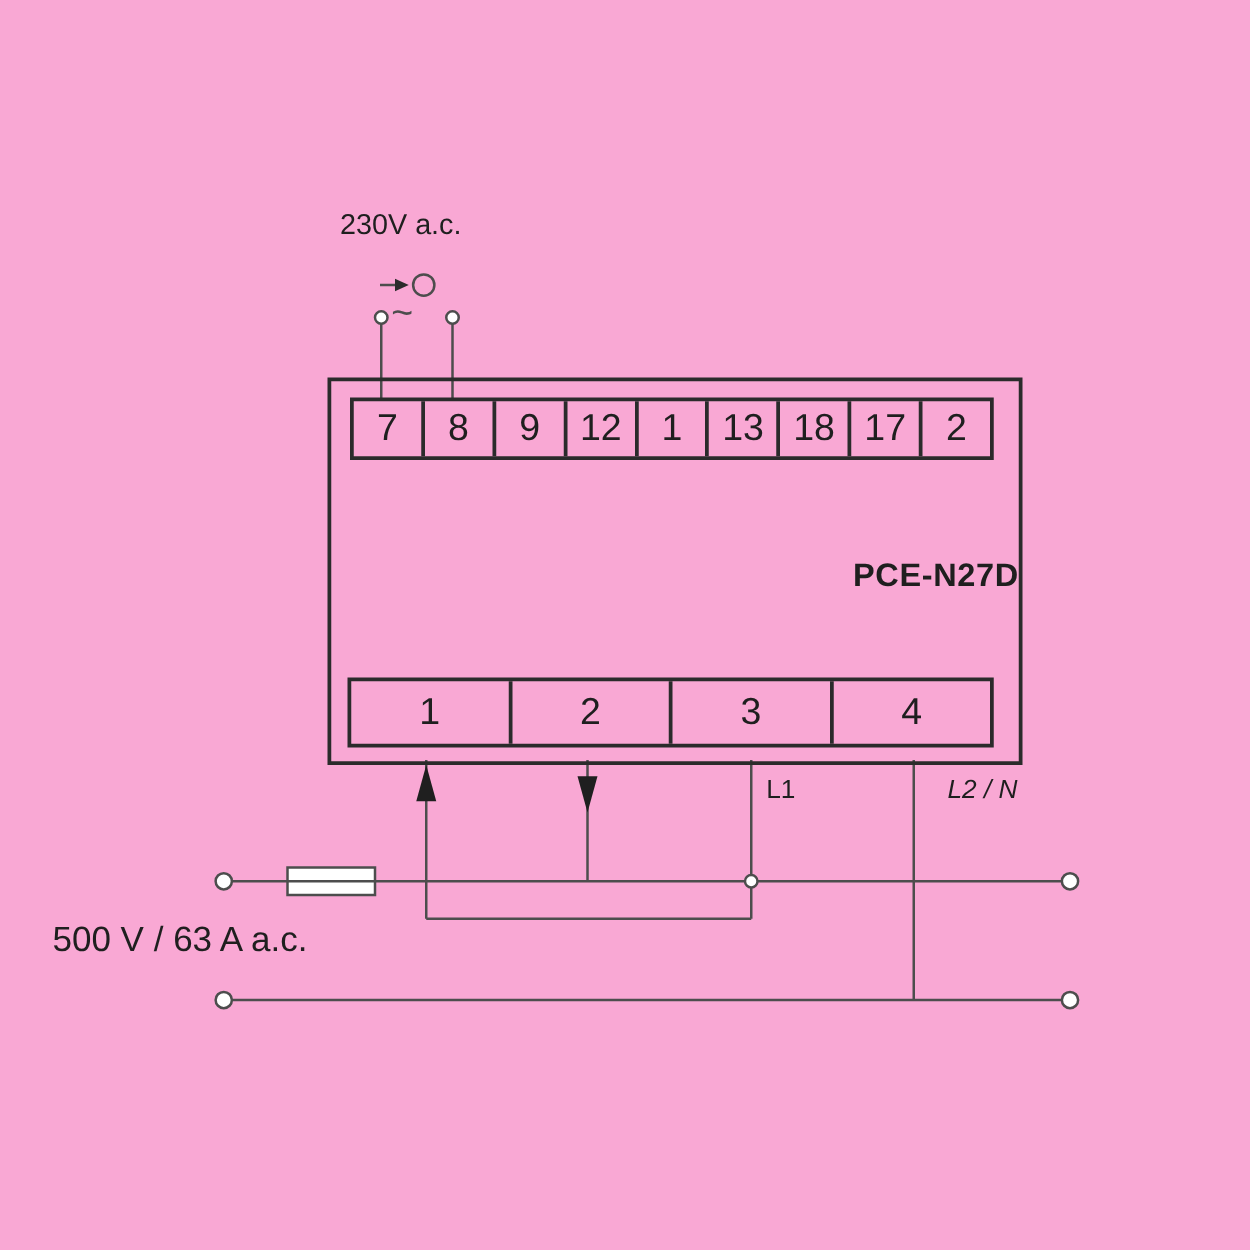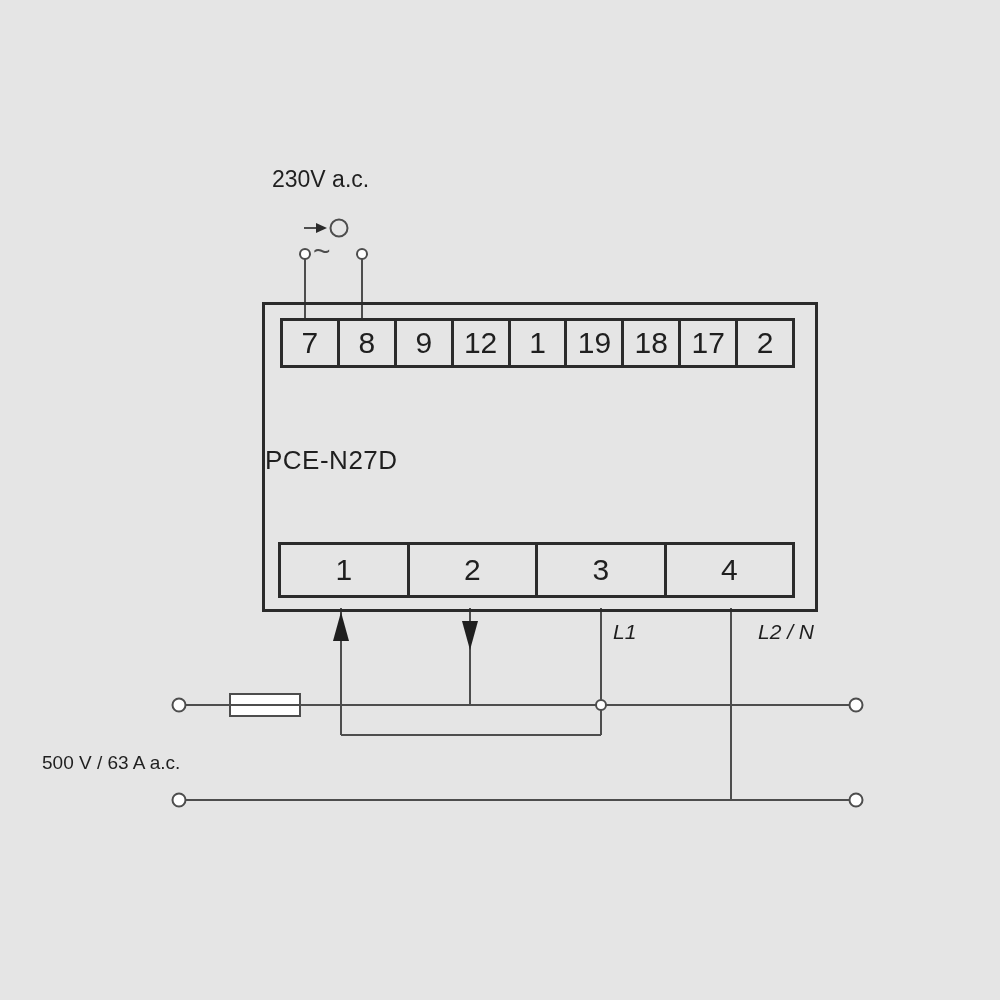--- a/index.html
+++ b/index.html
@@ -3,36 +3,36 @@
 <meta charset="utf-8">
 <style>
   * { margin: 0; padding: 0; box-sizing: border-box; }
   html, body { background: #ffffff; }
   body { font-family: "Liberation Sans", sans-serif; color: #1f1f1f; }
 
   .canvas {
     position: relative;
     width: 1000px;
     height: 1000px;
-    background: #e5e5e5;
+    background: #f9a8d4;
     overflow: hidden;
   }
 
   .wires {
     position: absolute;
     left: 0; top: 0;
     width: 1000px; height: 1000px;
   }
 
   .label { position: absolute; white-space: nowrap; }
   .supply-label { left: 272px; top: 166px; font-size: 23px; }
   .ac-symbol   { left: 313px; top: 234px; font-size: 30px; color: #4d4d4d; }
-  .l1-label    { left: 613px; top: 620px; font-size: 21px; font-style: italic; }
+  .l1-label    { left: 613px; top: 620px; font-size: 21px; }
   .l2n-label   { left: 758px; top: 620px; font-size: 21px; font-style: italic; }
-  .rating-label{ left: 42px;  top: 752px; font-size: 19px; text-align: right; }
+  .rating-label{ left: 42px;  top: 736px; font-size: 28px; text-align: right; }
 
   .device {
     position: absolute;
     left: 262px; top: 302px;
     width: 556px; height: 310px;
     border: 3px solid #2b2b2b;
     background: transparent;
   }
 
   .trow {
@@ -50,23 +50,23 @@
     border-left: 3px solid #2b2b2b;
   }
   .trow .cell:first-child { border-left: none; }
   .trow.top    { left: 15px; top: 13px;  width: 515px; height: 50px; }
   .trow.bottom { left: 13px; top: 237px; width: 517px; height: 56px; }
 
   .devlabel {
     position: absolute;
     left: 0; top: 140px;
     width: 100%;
-    text-align: left;
+    text-align: right;
     font-size: 26px;
-    font-weight: 400;
+    font-weight: 700;
     letter-spacing: 0.5px;
   }
 </style>
 </head>
 <body>
 
 <div class="canvas">
 
   <svg class="wires" viewBox="0 0 1000 1000" aria-hidden="true">
 
@@ -110,21 +110,21 @@
   <div class="label supply-label">230V a.c.</div>
   <div class="label ac-symbol">~</div>
 
   <div class="device">
     <div class="trow top">
       <div class="cell">7</div>
       <div class="cell">8</div>
       <div class="cell">9</div>
       <div class="cell">12</div>
       <div class="cell">1</div>
-      <div class="cell">19</div>
+      <div class="cell">13</div>
       <div class="cell">18</div>
       <div class="cell">17</div>
       <div class="cell">2</div>
     </div>
 
     <div class="devlabel">PCE-N27D</div>
 
     <div class="trow bottom">
       <div class="cell">1</div>
       <div class="cell">2</div>

